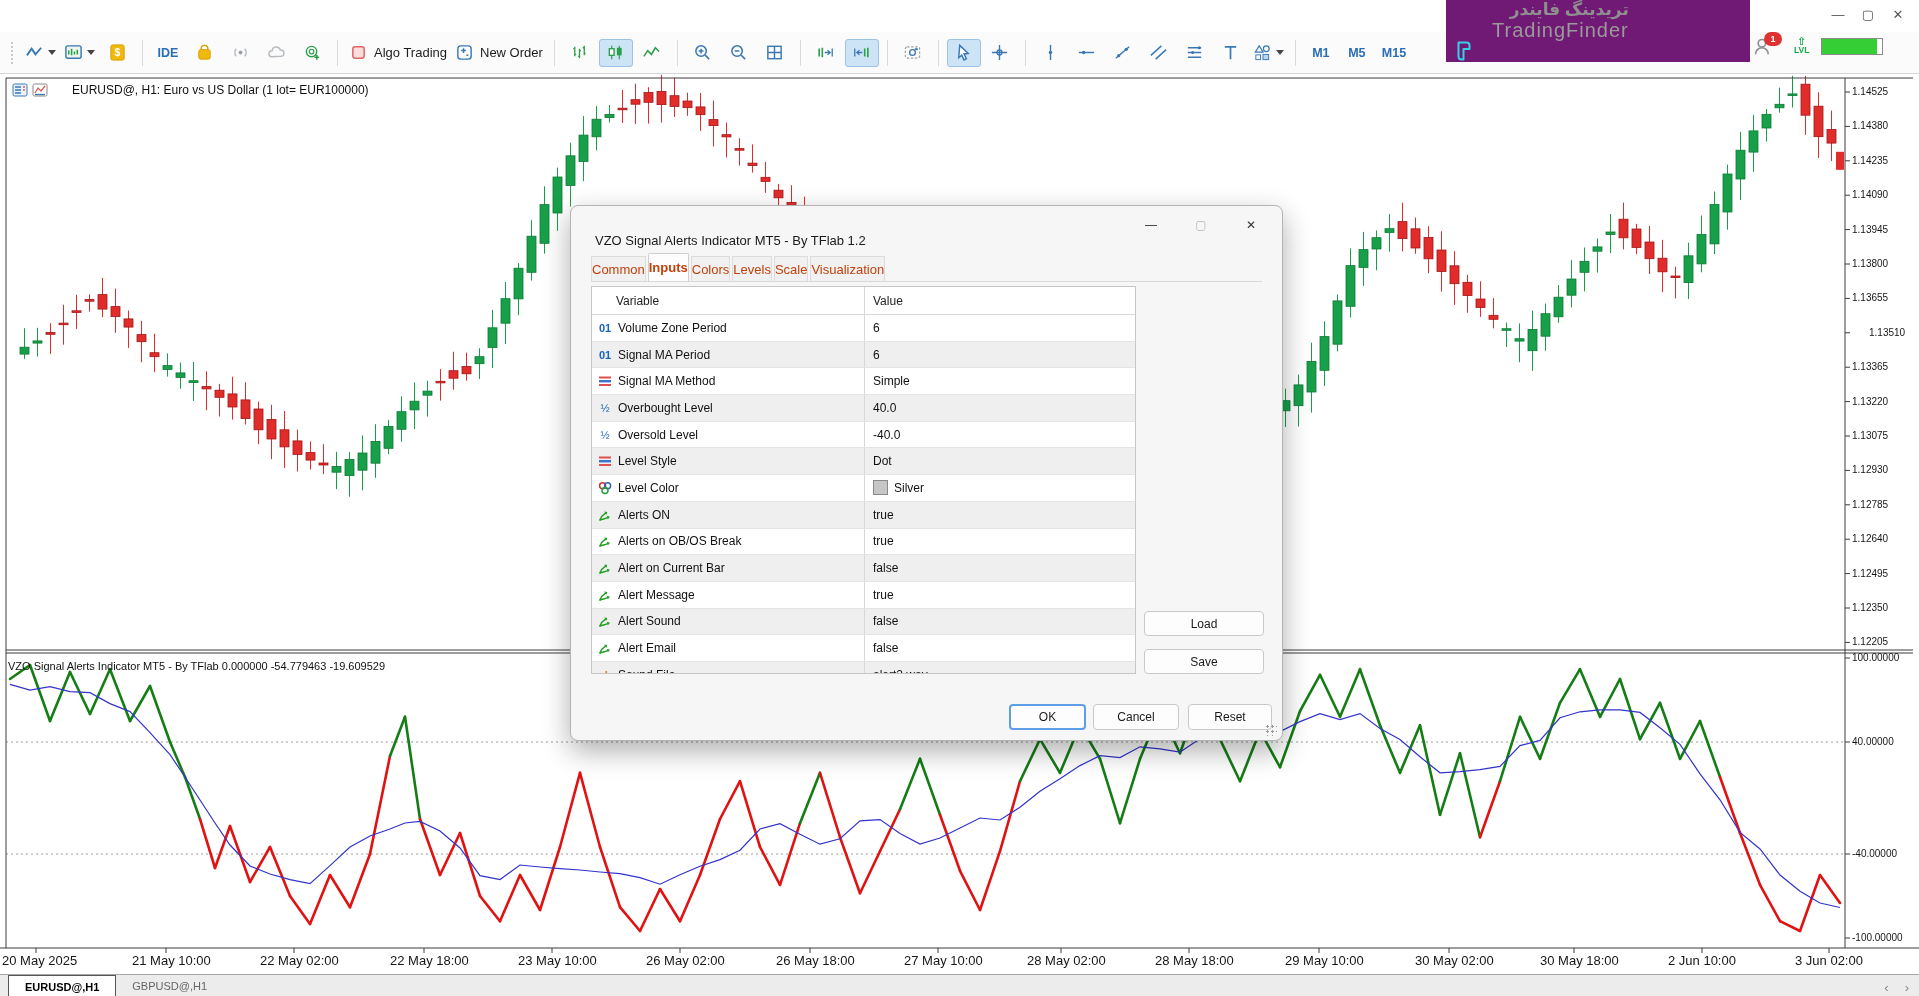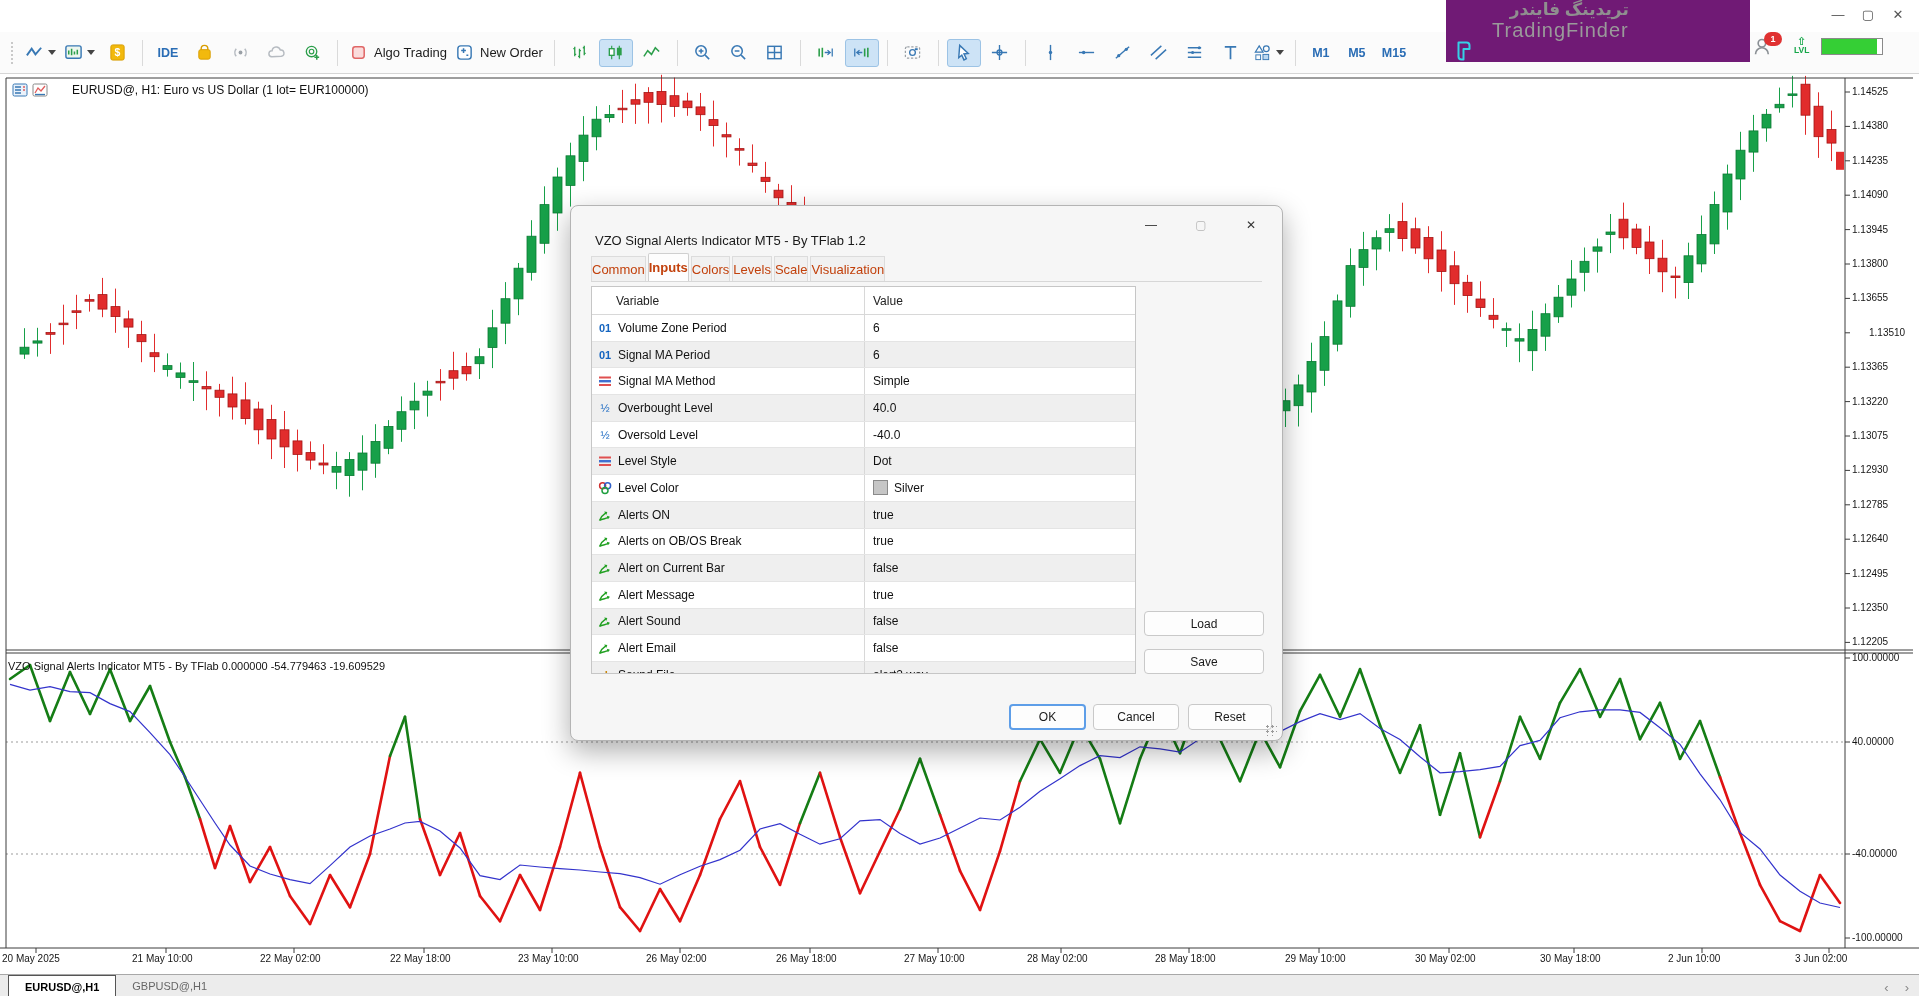--- a/index.html
+++ b/index.html
@@ -47,21 +47,21 @@
   .lvl .arr{color:#17a74a;font-size:11px;font-weight:bold;}
   .lvl .txt{color:#17a74a;font-size:8.5px;font-weight:bold;}
   .conn-bar{width:60px;height:15px;border:1px solid #8a8a8a;background:#fff;}
   .conn-fill{height:100%;width:91%;background:#35cf35;}
   
   .chart-title{position:absolute;left:12px;top:82px;display:flex;align-items:center;z-index:2;}
   .chart-title svg{width:16px;height:16px;margin-right:4px;}
   .chart-title span.tt{font-size:12px;color:#111;margin-left:20px;}
   .axis-label{position:absolute;font-size:10px;color:#161616;z-index:2;white-space:nowrap;}
   .ind-label{position:absolute;left:8px;top:660px;font-size:11px;color:#111;z-index:2;}
-  .time-label{position:absolute;font-size:10px;color:#161616;z-index:2;white-space:nowrap;}
+  .time-label{position:absolute;font-size:13px;color:#161616;z-index:2;white-space:nowrap;}
   
   .tabbar{position:absolute;left:0;top:974px;width:1919px;height:22px;background:#ececec;
     border-top:1px solid #a8a8a8;display:flex;align-items:center;z-index:10;}
   .btab{height:20px;display:flex;align-items:center;padding:0 16px;font-size:11px;color:#666;}
   .btab.active{background:#fff;border:1px solid #555;border-bottom:none;color:#000;margin-left:8px;
     font-weight:bold;height:21px;}
   .tab-arrows{position:absolute;right:10px;bottom:3px;display:flex;gap:16px;color:#888;
     font-size:13px;line-height:13px;}
   
   .dialog{position:absolute;left:570px;top:205px;width:713px;height:536px;background:#f6f6f6;

